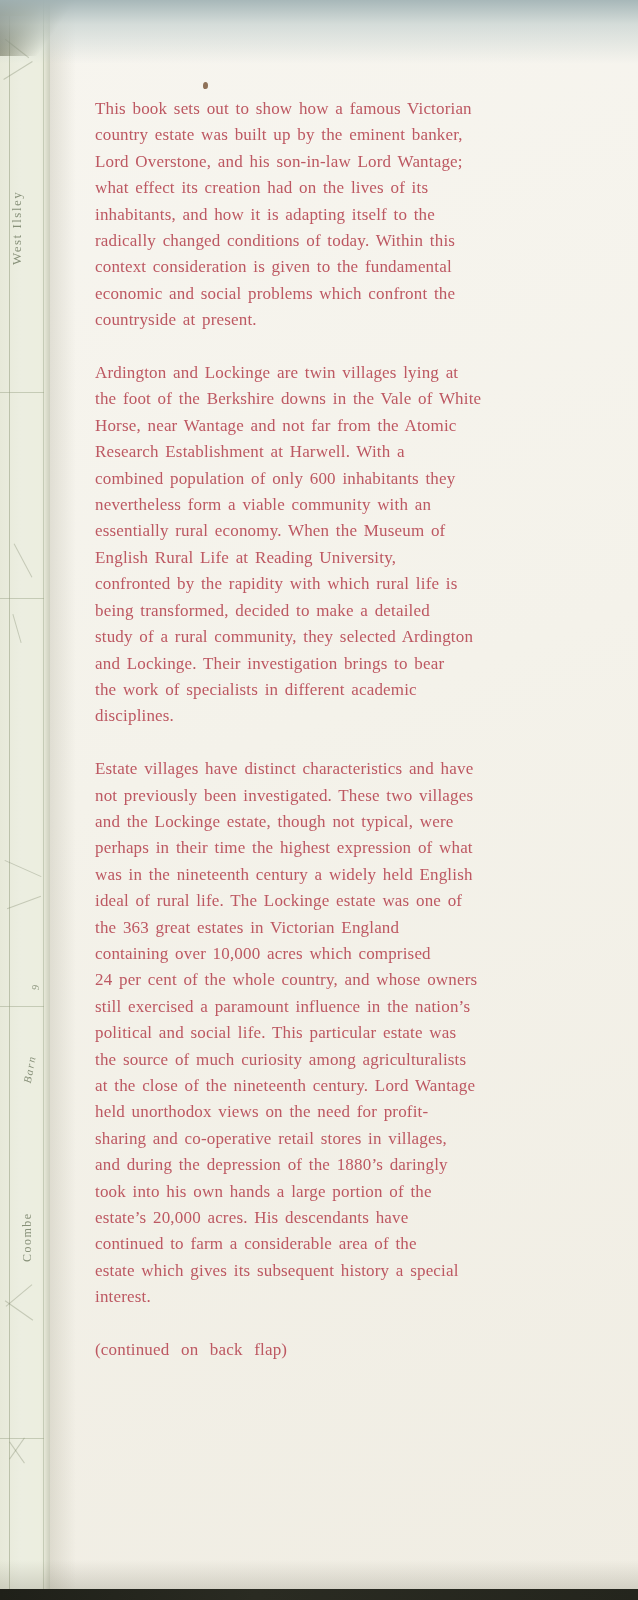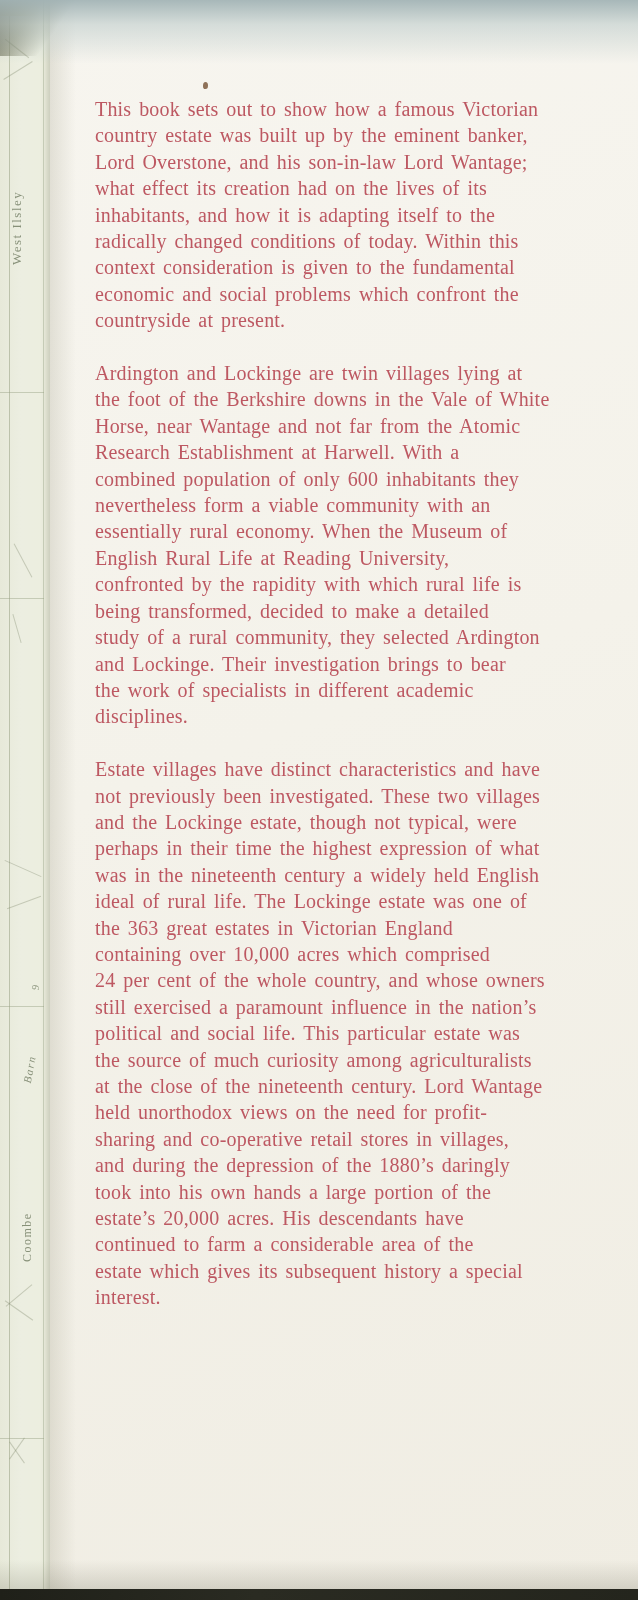--- a/index.html
+++ b/index.html
@@ -75,21 +75,21 @@
   }
   .speck{
     position:absolute;left:203px;top:82px;width:5px;height:7px;
     background:#7d5b3e;border-radius:50% 50% 50% 40%;opacity:.85;
   }
 
   
   .flap-text{
     position:absolute;left:95px;top:96px;width:520px;
     color:#bd5862;
-    font-size:20px;
+    font-size:17px;
     line-height:26.4px;
     word-spacing:.13em;
     letter-spacing:.01em;
   }
   .flap-text p{margin:0 0 26.4px 0;white-space:pre-line;}
   .flap-text p.continued{word-spacing:.42em;}
   .price{
     position:absolute;left:533px;top:1593px;
     color:#b6515b;font-size:38px;line-height:40px;
     letter-spacing:.5px;
@@ -172,20 +172,21 @@
 the source of much curiosity among agriculturalists
 at the close of the nineteenth century. Lord Wantage
 held unorthodox views on the need for profit-
 sharing and co-operative retail stores in villages,
 and during the depression of the 1880’s daringly
 took into his own hands a large portion of the
 estate’s 20,000 acres. His descendants have
 continued to farm a considerable area of the
 estate which gives its subsequent history a special
 interest.</p>
+    <p class="continued">(continued on back flap)</p>
   </div>
 
   <div class="price">50s</div>
 
   <div class="bottom-fade"></div>
   <div class="bottom-band"></div>
 
 </div>
 
 </body></html>

